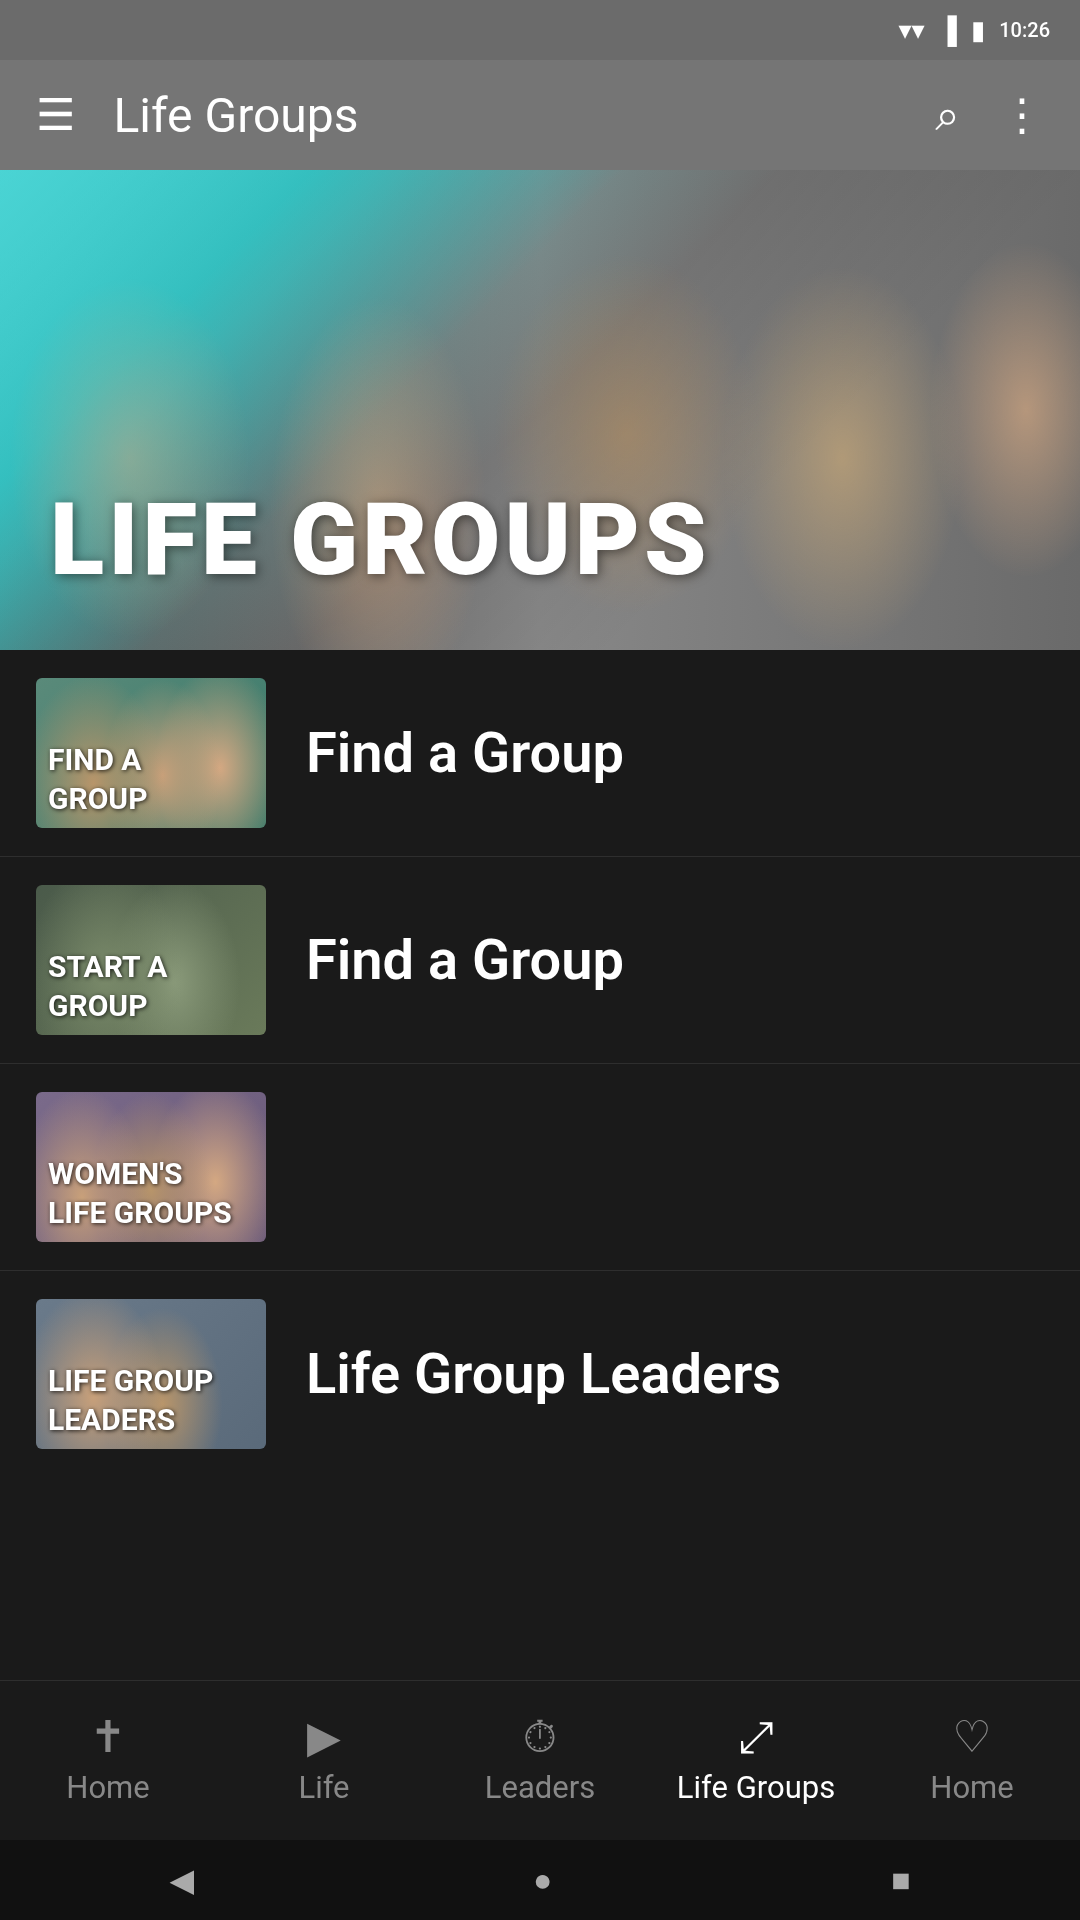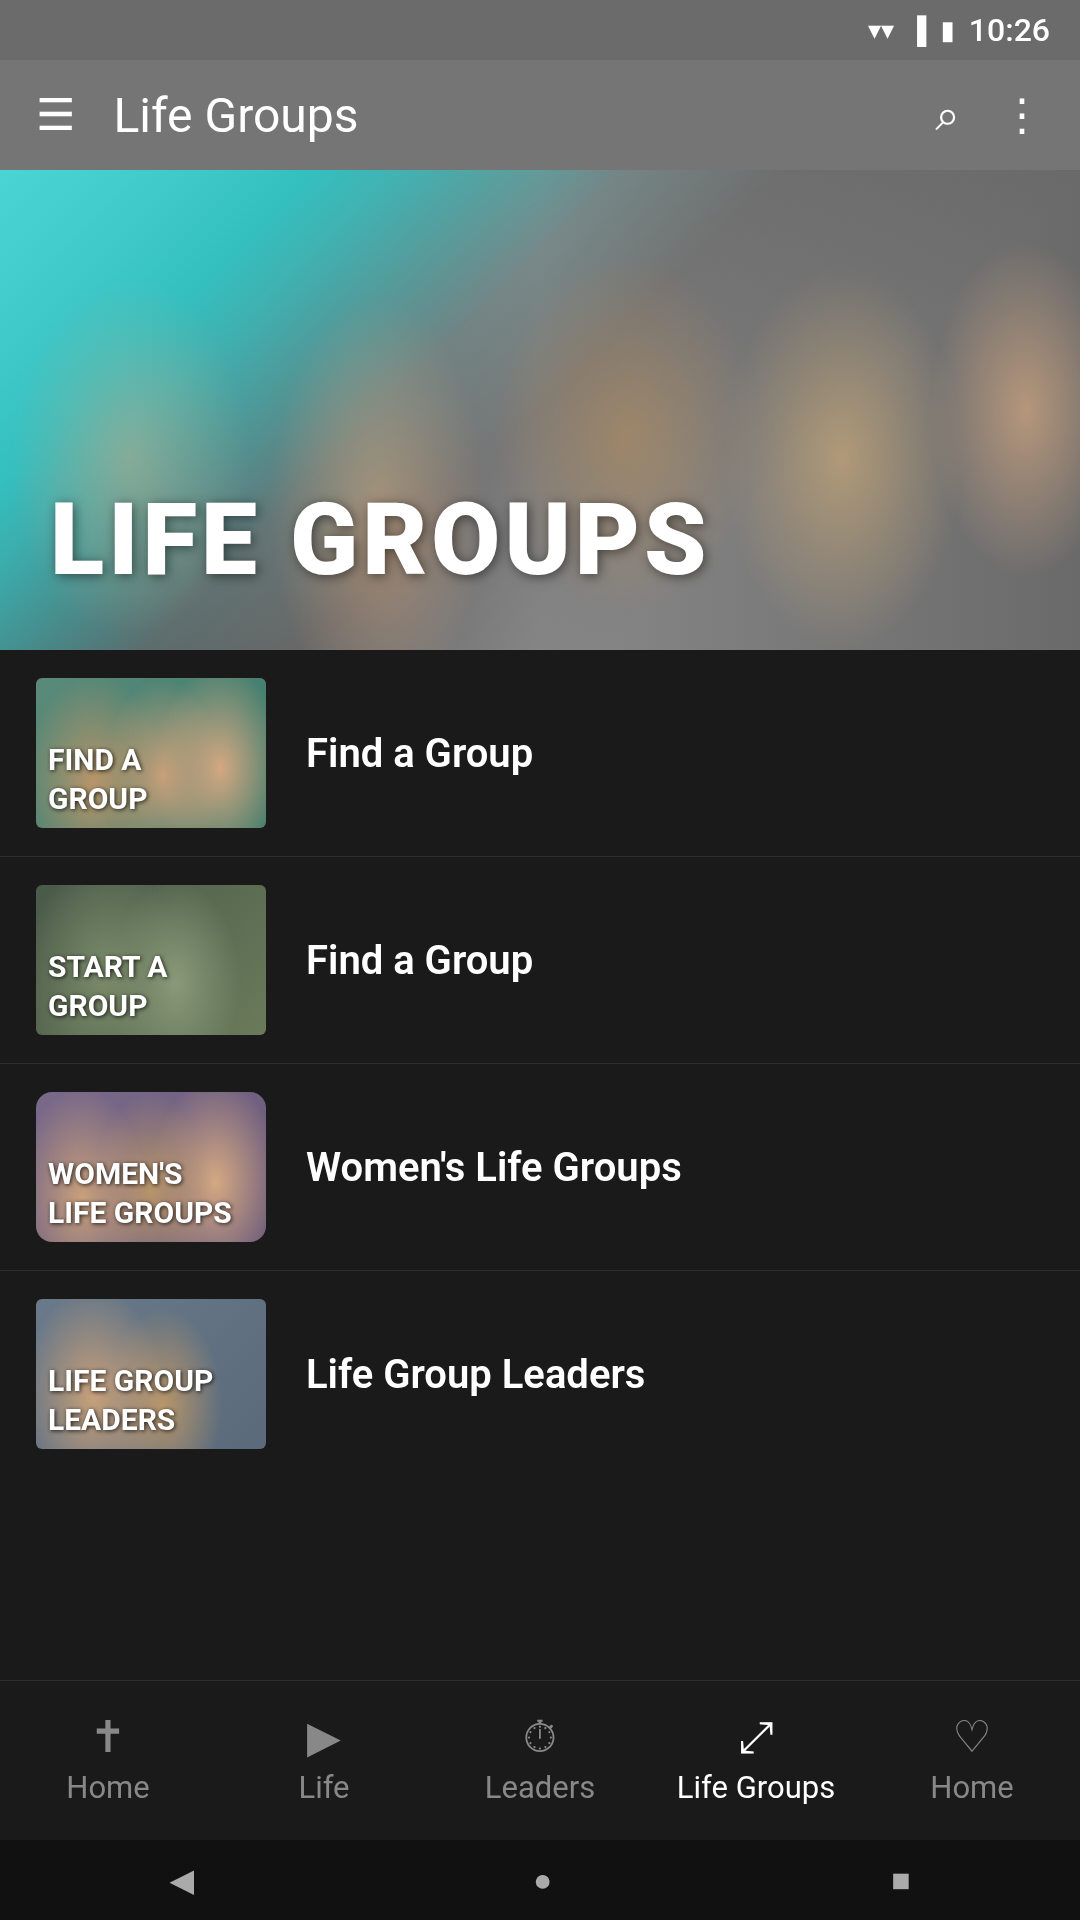--- a/index.html
+++ b/index.html
@@ -26,21 +26,21 @@
       gap: 18px;
     }
 
     .status-icons {
       display: flex;
       align-items: center;
       gap: 14px;
     }
 
     .status-time {
-      font-size: 32px;
+      font-size: 20px;
       font-weight: 500;
       color: #fff;
     }
 
     .wifi-icon, .signal-icon, .battery-icon {
       color: #fff;
       font-size: 26px;
     }
 
     
@@ -181,21 +181,20 @@
       padding-left: 11px;
     }
 
     
     .thumb-womens {
       background:
         radial-gradient(ellipse 110px 180px at 20% 70%, #c8a07a 0%, transparent 60%),
         radial-gradient(ellipse 100px 160px at 50% 65%, #b8956a 0%, transparent 60%),
         radial-gradient(ellipse 110px 170px at 78% 60%, #d4a882 0%, transparent 60%),
         linear-gradient(135deg, #7a6a8a 0%, #6a5a7a 100%);
-      border-radius: 16px;
     }
 
     
     .thumb-leaders {
       background:
         radial-gradient(ellipse 120px 180px at 25% 65%, #c8a07a 0%, transparent 60%),
         radial-gradient(ellipse 100px 160px at 55% 70%, #b8956a 0%, transparent 60%),
         linear-gradient(135deg, #6a7a8a 0%, #5a6a7a 100%);
     }
 
@@ -205,21 +204,21 @@
       left: 12px;
       font-size: 30px;
       font-weight: 700;
       color: #fff;
       text-shadow: 1px 1px 4px rgba(0,0,0,0.8);
       line-height: 1.3;
       text-transform: uppercase;
     }
 
     .menu-item-label {
-      font-size: 40px;
+      font-size: 56px;
       font-weight: 600;
       color: #fff;
       text-align: right;
     }
 
     
     .bottom-nav {
       position: fixed;
       bottom: 80px;
       left: 0;
@@ -316,21 +315,20 @@
     <div class="menu-thumb thumb-start">
       <span class="thumb-label">Start a<br>Group</span>
     </div>
     <span class="menu-item-label">Find a Group</span>
   </div>
 
   <div class="menu-item">
     <div class="menu-thumb thumb-womens">
       <span class="thumb-label">WOMEN'S<br>LIFE GROUPS</span>
     </div>
-    <span class="menu-item-label">Women's Life Groups</span>
   </div>
 
   <div class="menu-item">
     <div class="menu-thumb thumb-leaders">
       <span class="thumb-label">LIFE GROUP<br>LEADERS</span>
     </div>
     <span class="menu-item-label">Life Group Leaders</span>
   </div>
 
 </div>

